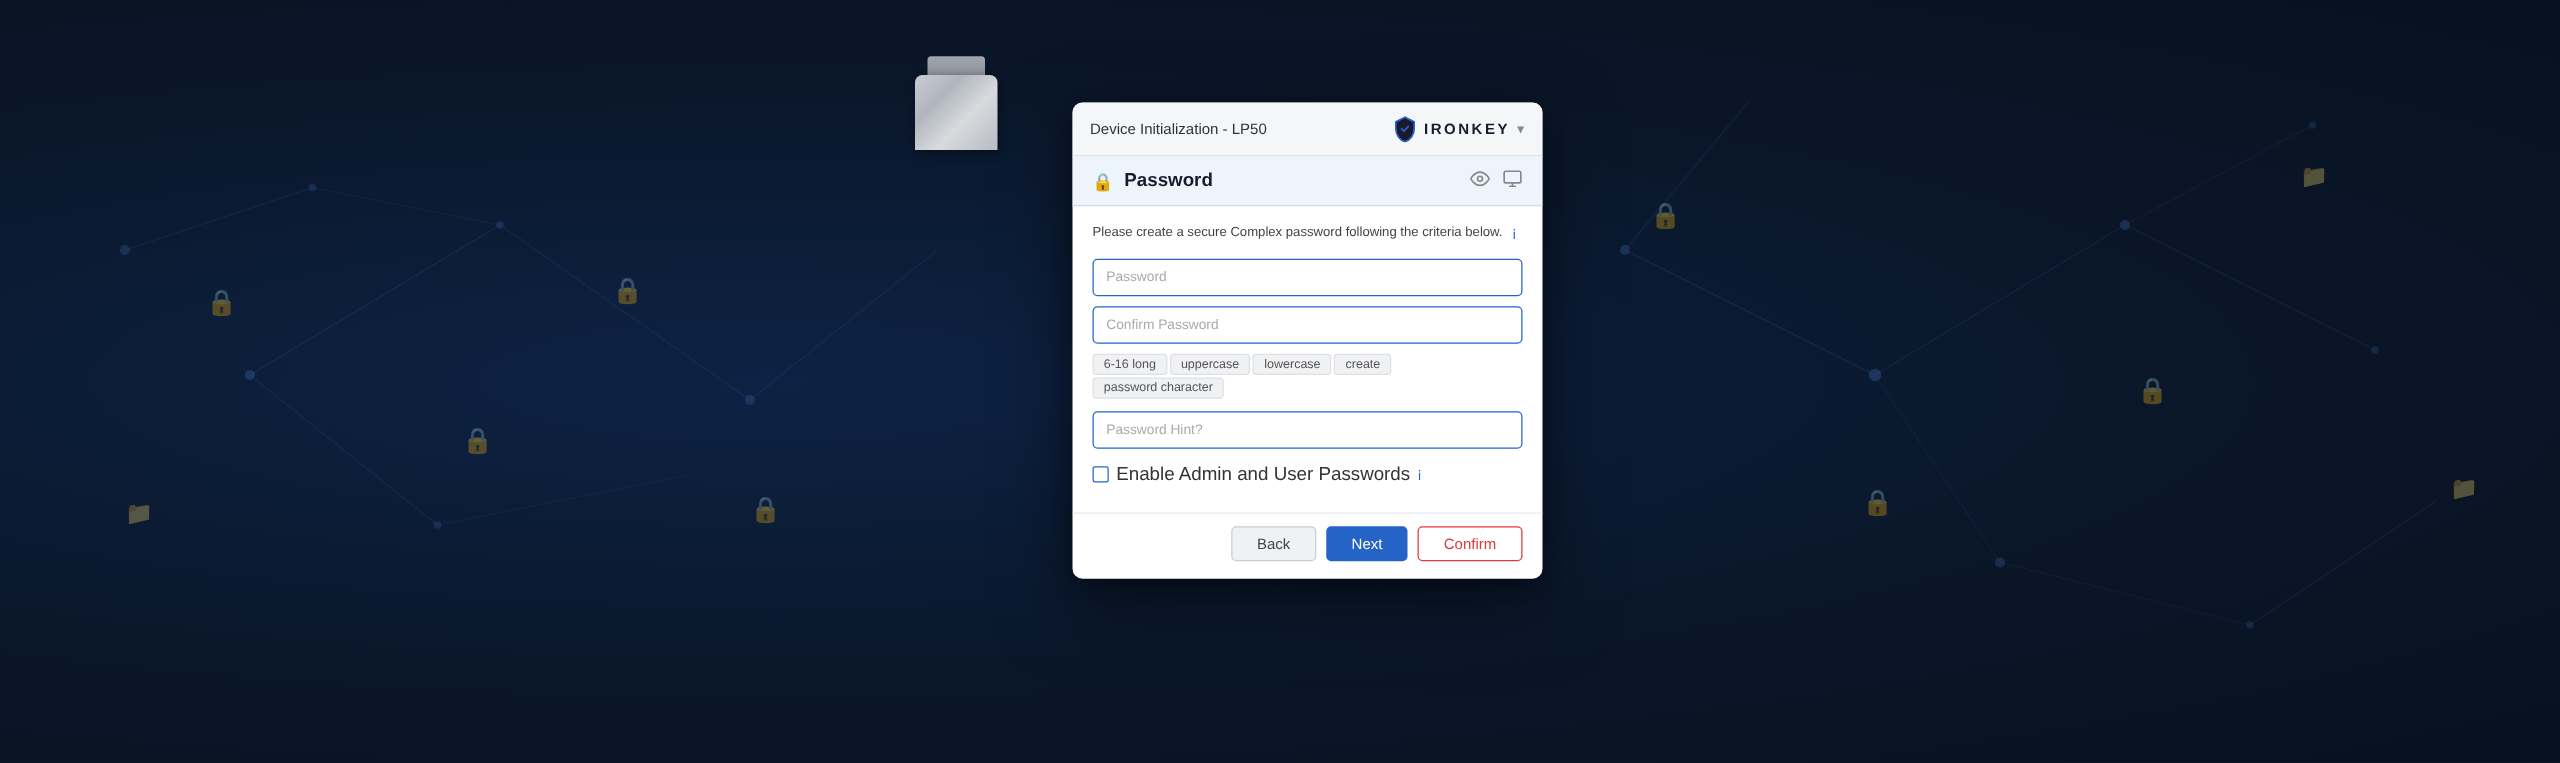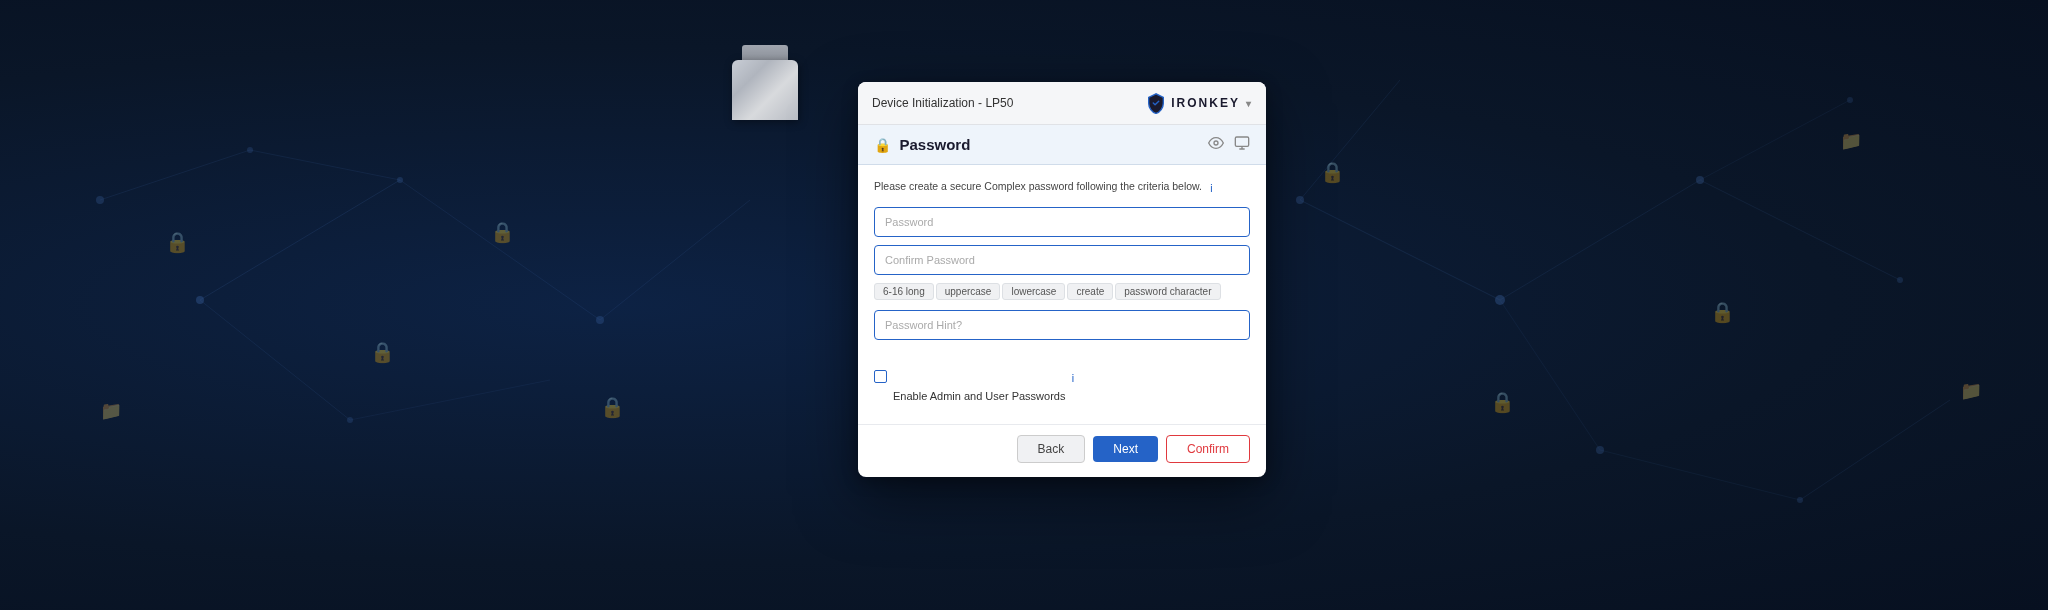--- a/index.html
+++ b/index.html
@@ -105,21 +105,21 @@
       color: #2a4a8a;
       font-size: 8px;
       font-weight: 700;
     }
 
     
     .dialog {
       position: absolute;
       left: 858px;
       top: 82px;
-      width: 408px;
+      width: 376px;
       background: #fff;
       border-radius: 8px;
       box-shadow: 0 20px 60px rgba(0,0,0,0.5), 0 4px 16px rgba(0,0,0,0.3);
       z-index: 20;
       overflow: hidden;
     }
 
     .dialog-titlebar {
       display: flex;
       align-items: center;
@@ -292,29 +292,27 @@
       border-radius: 2px;
       background: #fff;
       display: flex;
       align-items: center;
       justify-content: center;
       flex-shrink: 0;
       cursor: pointer;
     }
 
     .checkbox-label {
-      font-size: 11px;
+      font-size: 15px;
       color: #333;
-      margin-top: 38px;
     }
 
     
     .button-row {
       display: flex;
-      align-items: center;
       justify-content: flex-end;
       gap: 8px;
       padding: 10px 16px 14px;
       border-top: 1px solid #e8eaee;
       margin-top: 4px;
     }
 
     .btn {
       padding: 6px 20px;
       border-radius: 4px;

